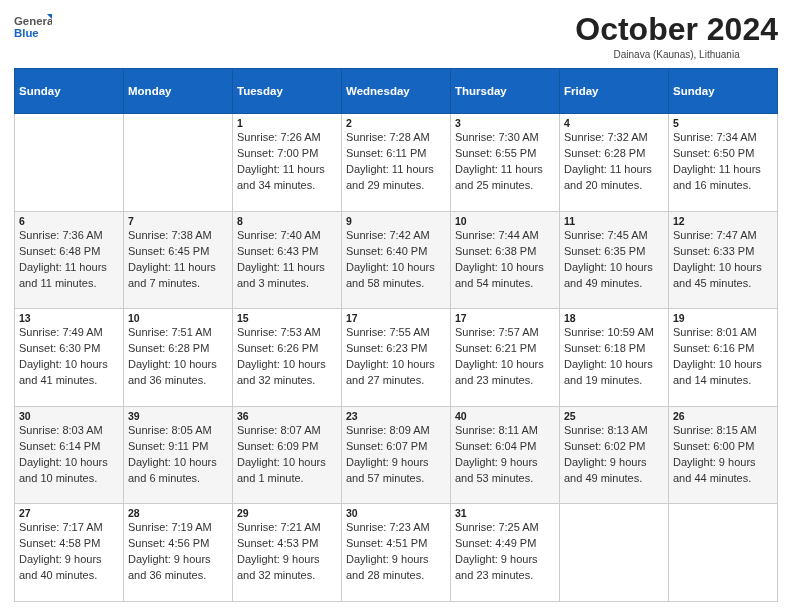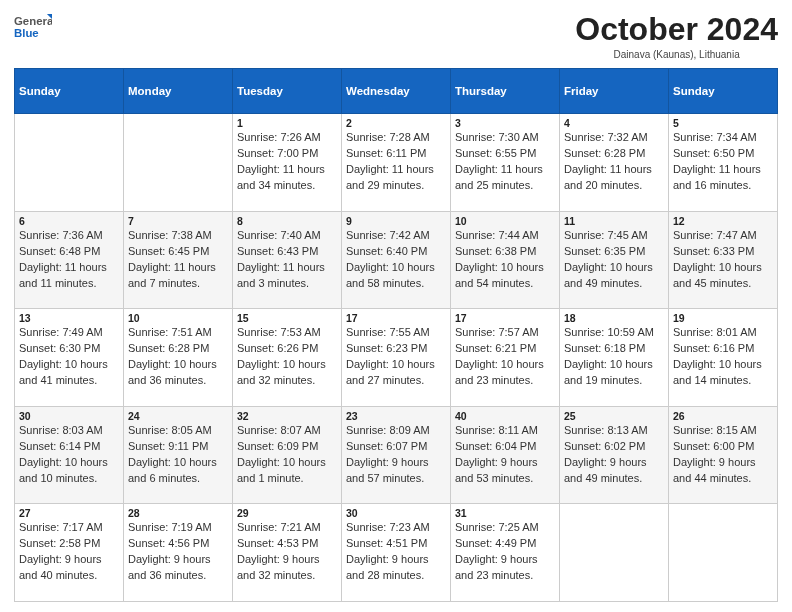--- a/index.html
+++ b/index.html
@@ -258,28 +258,28 @@
         </tr>
         <tr>
           <td>
             <span class="day-num">30</span>
             <div class="day-info">Sunrise: 8:03 AM
 Sunset: 6:14 PM
 Daylight: 10 hours
 and 10 minutes.</div>
           </td>
           <td>
-            <span class="day-num">24</span>
+            <span class="day-num">39</span>
             <div class="day-info">Sunrise: 8:05 AM
 Sunset: 9:11 PM
 Daylight: 10 hours
 and 6 minutes.</div>
           </td>
           <td>
-            <span class="day-num">32</span>
+            <span class="day-num">36</span>
             <div class="day-info">Sunrise: 8:07 AM
 Sunset: 6:09 PM
 Daylight: 10 hours
 and 1 minute.</div>
           </td>
           <td>
             <span class="day-num">23</span>
             <div class="day-info">Sunrise: 8:09 AM
 Sunset: 6:07 PM
 Daylight: 9 hours
@@ -304,21 +304,21 @@
             <div class="day-info">Sunrise: 8:15 AM
 Sunset: 6:00 PM
 Daylight: 9 hours
 and 44 minutes.</div>
           </td>
         </tr>
         <tr>
           <td>
             <span class="day-num">27</span>
             <div class="day-info">Sunrise: 7:17 AM
-Sunset: 2:58 PM
+Sunset: 4:58 PM
 Daylight: 9 hours
 and 40 minutes.</div>
           </td>
           <td>
             <span class="day-num">28</span>
             <div class="day-info">Sunrise: 7:19 AM
 Sunset: 4:56 PM
 Daylight: 9 hours
 and 36 minutes.</div>
           </td>

